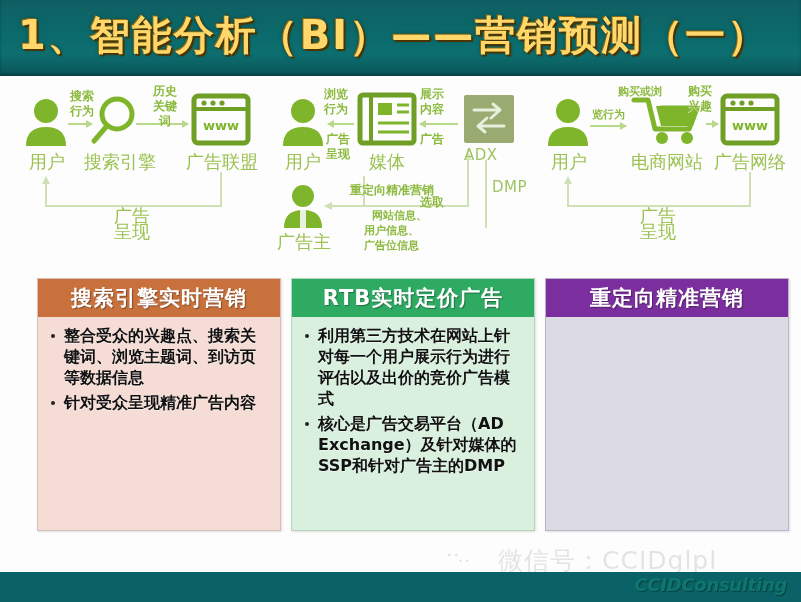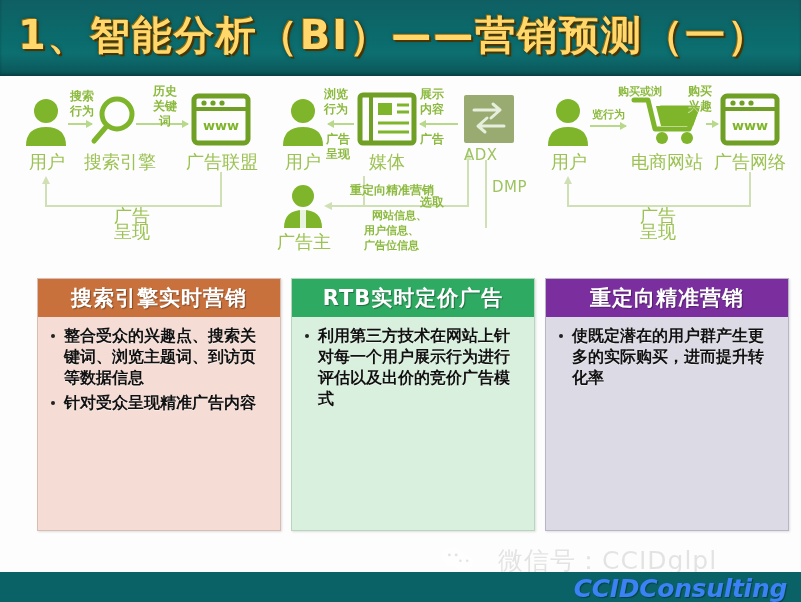--- a/index.html
+++ b/index.html
@@ -26,22 +26,22 @@
     font-family:"DejaVu Sans","Liberation Sans",sans-serif;
   }
 
   
   .footer{
     position:absolute;left:0;top:572px;width:801px;height:30px;
     background:#0a6266;
   }
   .footer-brand{
     position:absolute;right:14px;top:574px;
-    font-size:25px;font-style:italic;font-weight:bold;
-    color:#3b82f6;letter-spacing:-.3px;
+    font-size:18px;font-style:italic;font-weight:bold;
+    color:#0f766e;letter-spacing:-.3px;
     text-shadow:1px 1px 1px rgba(0,0,0,.35);
   }
 
   
   .watermark{
     position:absolute;left:440px;top:540px;width:360px;height:40px;
     display:flex;align-items:center;gap:24px;
     opacity:.5;pointer-events:none;
   }
   .wm-text{
@@ -303,29 +303,29 @@
           <li>针对受众呈现精准广告内容</li>
         </ul>
       </div>
     </div>
 
     <div class="card card2">
       <div class="card-hd">RTB实时定价广告</div>
       <div class="card-body">
         <ul class="blist">
           <li>利用第三方技术在网站上针对每一个用户展示行为进行评估以及出价的竞价广告模式</li>
+          <li>核心是广告交易平台（AD Exchange）及针对媒体的SSP和针对广告主的DMP</li>
         </ul>
       </div>
     </div>
 
     <div class="card card3">
       <div class="card-hd">重定向精准营销</div>
       <div class="card-body">
         <ul class="blist">
-          <li>使既定潜在的用户群产生更多的实际购买，进而提升转化率</li>
         </ul>
       </div>
     </div>
   </div>
 
   <div class="watermark">
     <svg class="wm-icon" viewBox="0 0 40 34">
       <ellipse cx="15" cy="13" rx="13" ry="11" fill="#ffffff"></ellipse>
       <path d="M8 21 L5 27 L12 23 Z" fill="#ffffff"></path>
       <ellipse cx="28" cy="20" rx="11" ry="9.5" fill="#ffffff"></ellipse>

